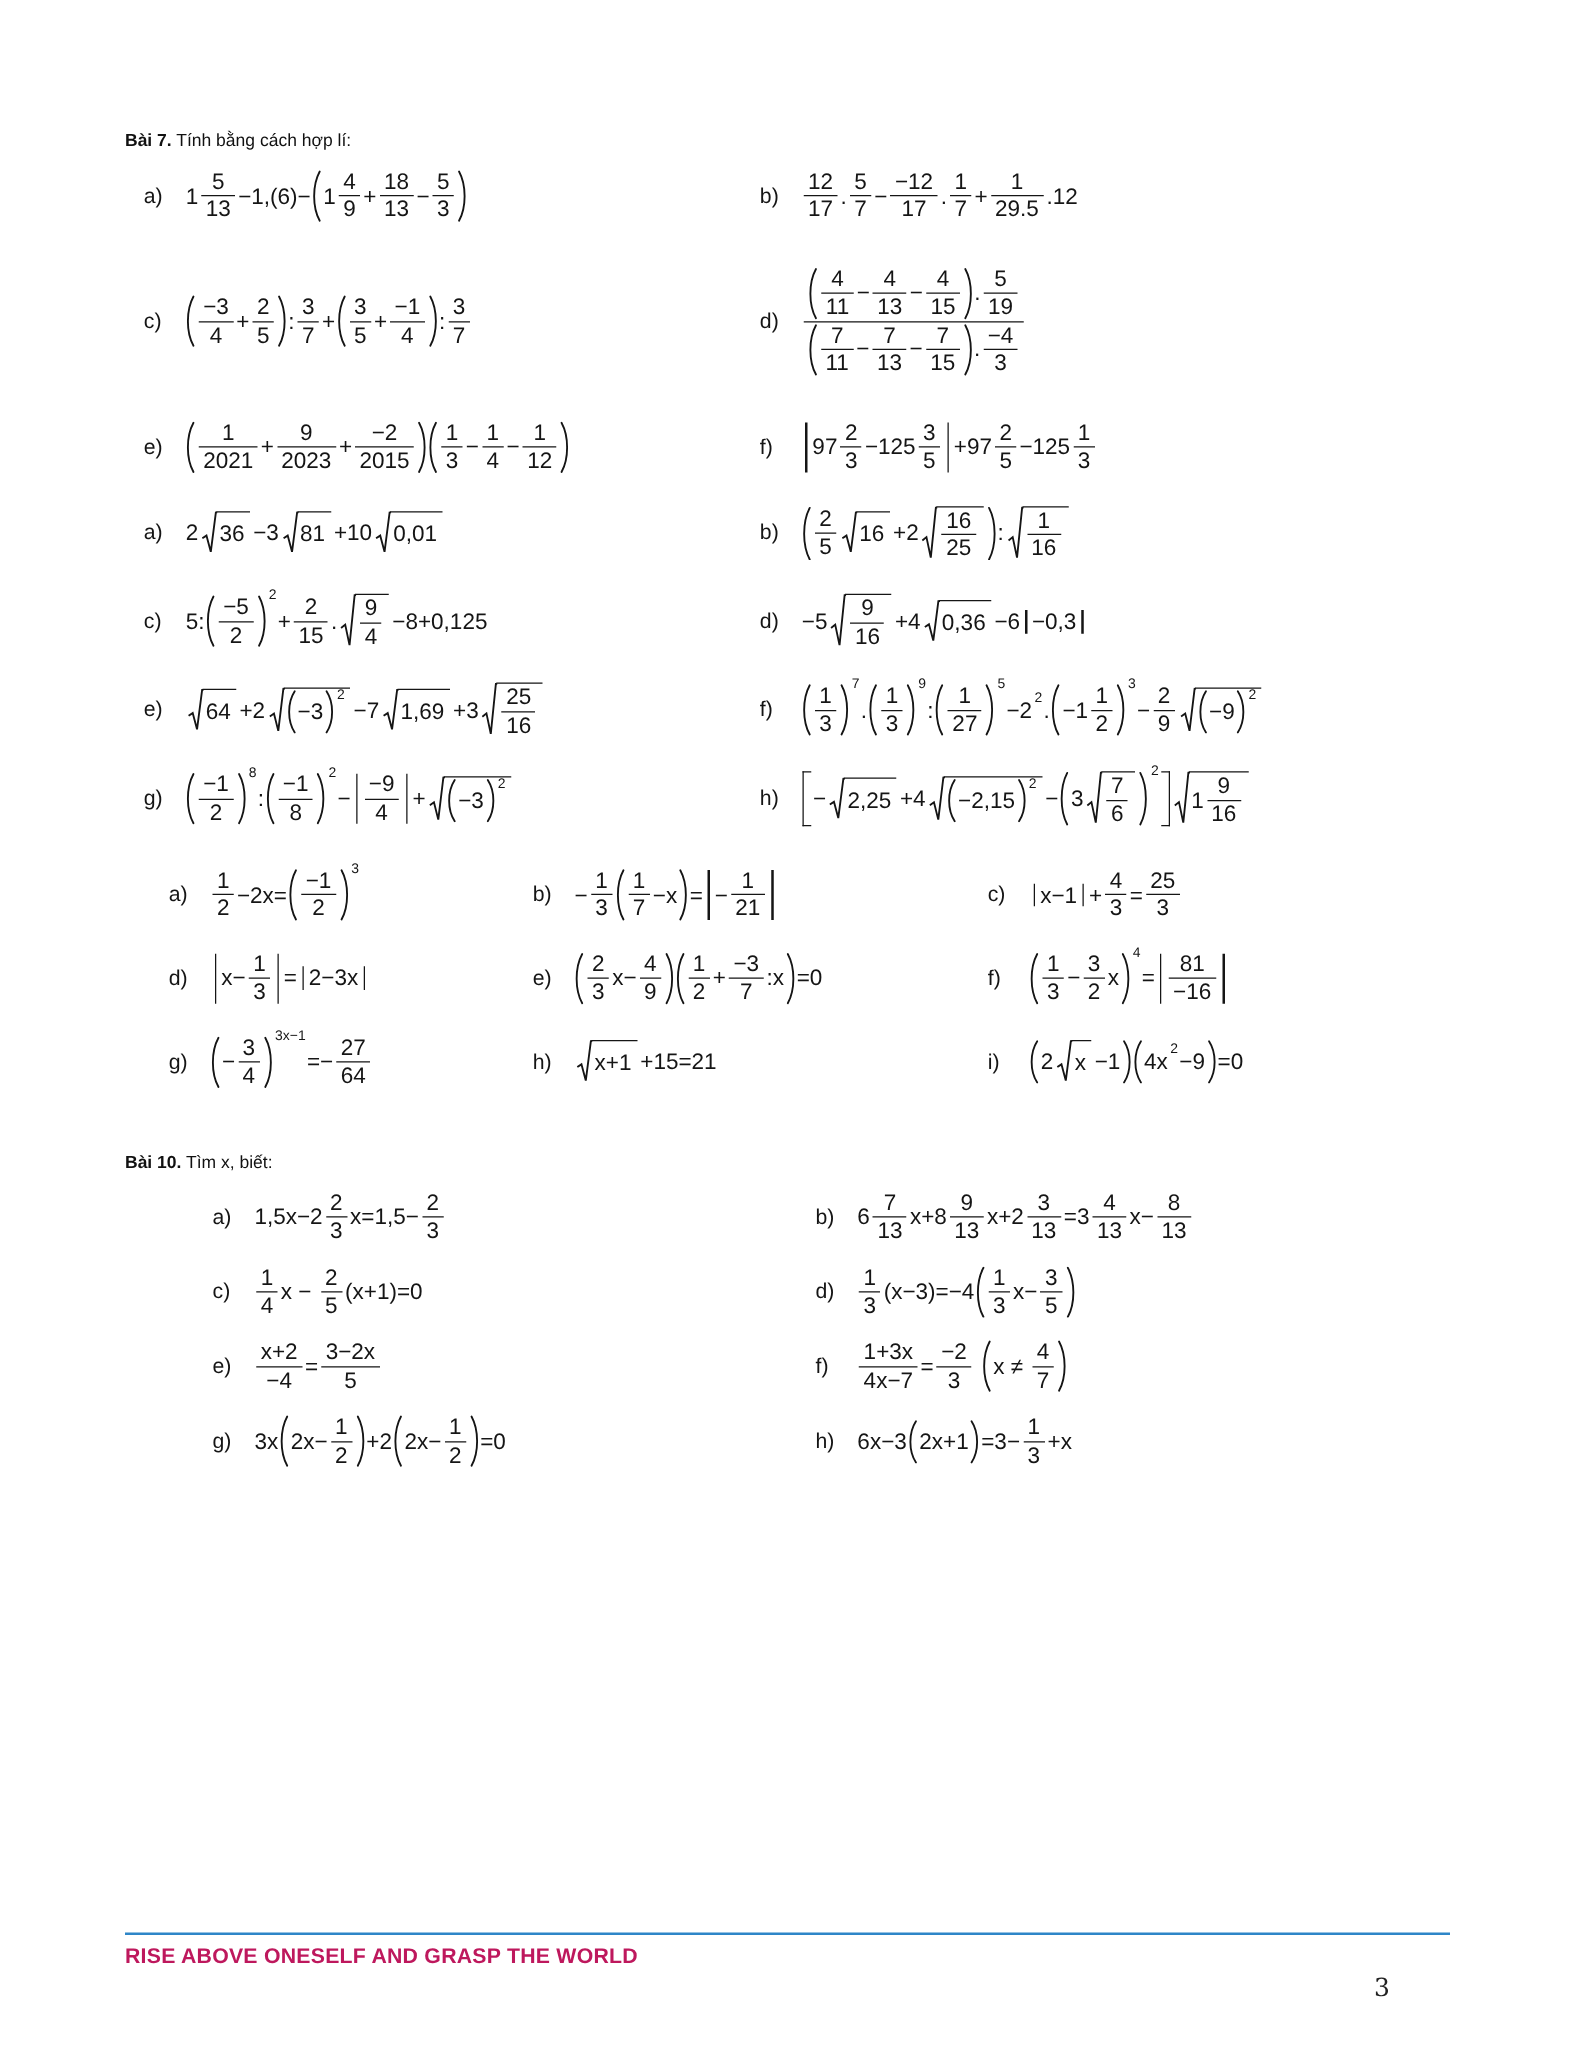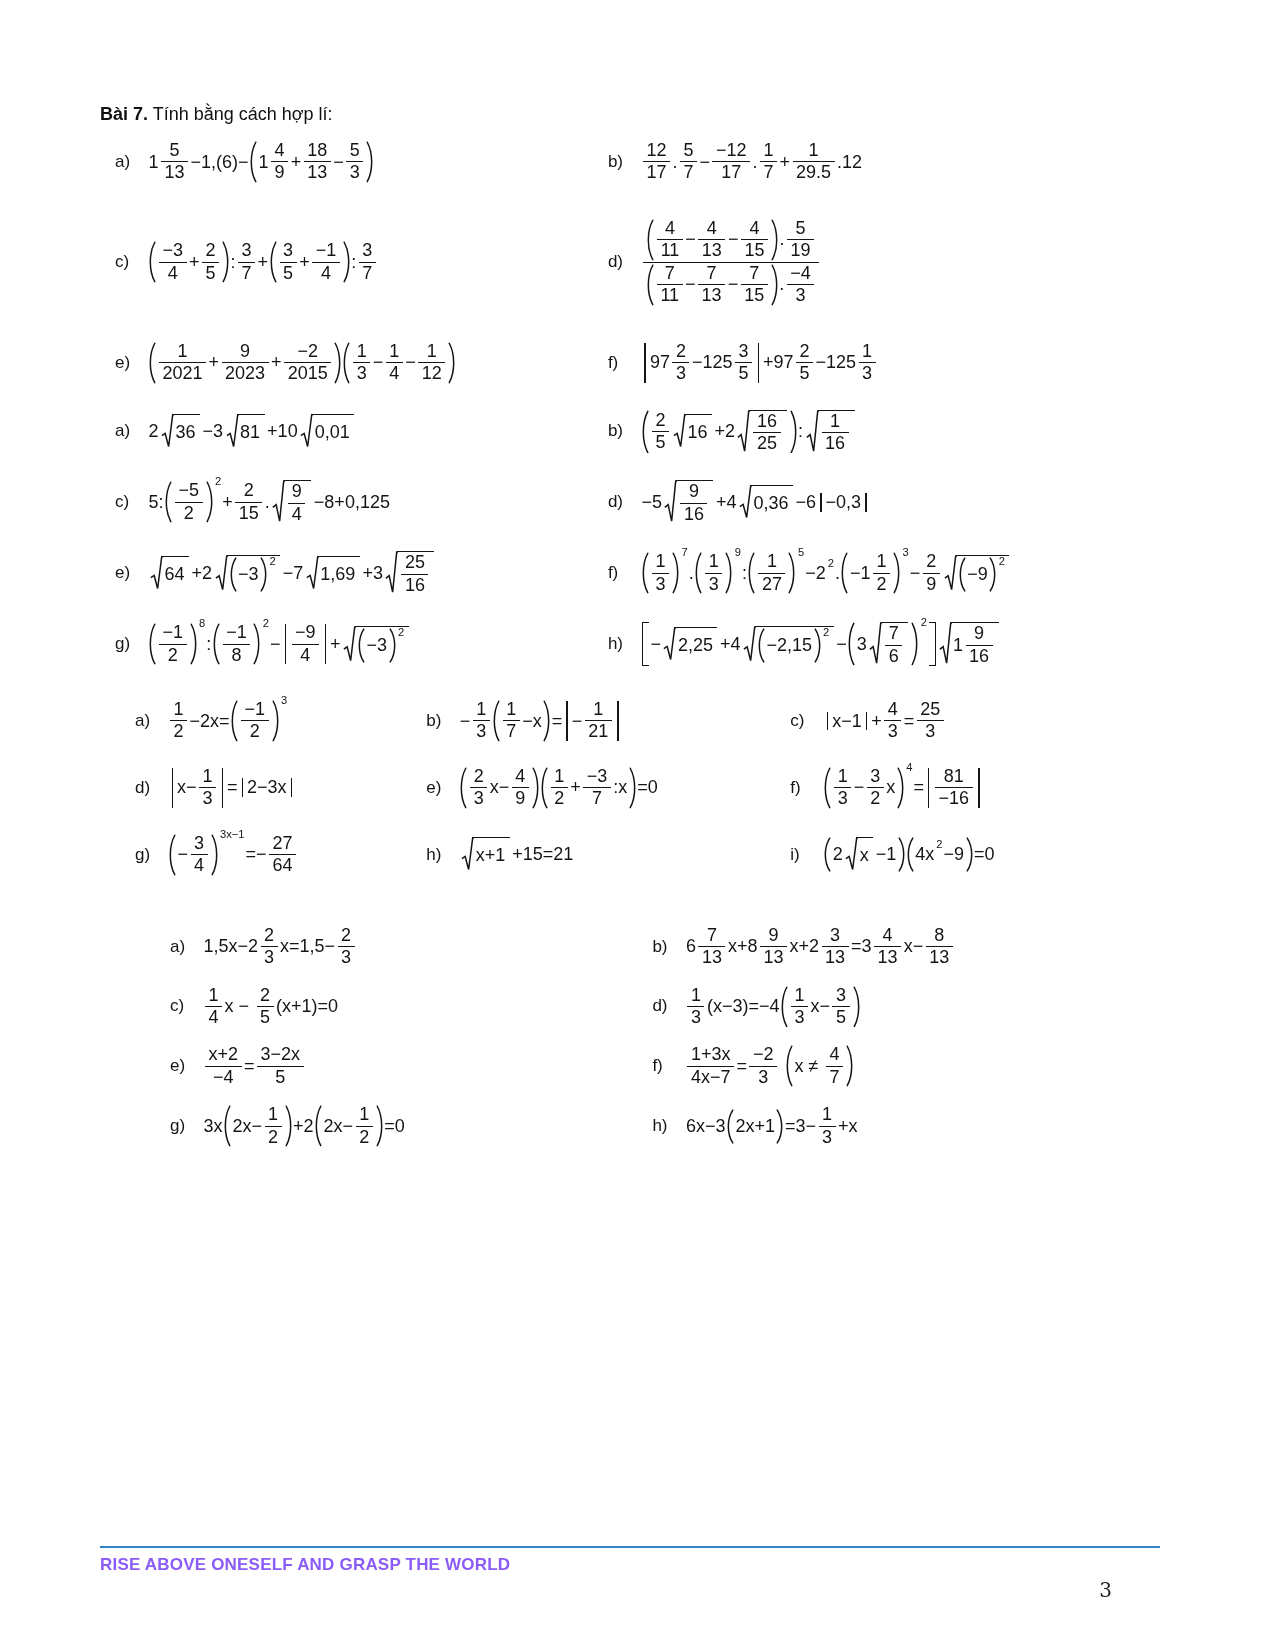--- a/index.html
+++ b/index.html
@@ -7,21 +7,21 @@
   body {
     background:#ffffff;
     font-family:"Liberation Sans", sans-serif;
     color:#151515;
     position:relative;
     overflow:hidden;
   }
   .page { padding:104px 100px 0 100px; }
 
   .problem { margin-bottom:28px; }
-  .problem-title { font-size:18px; margin-bottom:16px; color:#111; }
+  .problem-title { font-size:14px; margin-bottom:16px; color:#111; }
   .problem-title b { font-weight:bold; }
 
   .grid { display:grid; align-items:center; }
   .problem:nth-of-type(1) .grid { grid-template-columns:46.5% 53.5%; row-gap:36px; margin-left:15px; }
   .problem:nth-of-type(1) { margin-bottom:26px; }
   .problem:nth-of-type(2) .grid { grid-template-columns:46.5% 53.5%; row-gap:27px; margin-left:15px; }
   .problem:nth-of-type(2) { margin-bottom:34px; }
   .problem:nth-of-type(3) .grid { grid-template-columns:28% 35% 37%; row-gap:25px; margin-left:35px; }
   .problem:nth-of-type(3) { margin-bottom:50px; }
   .problem:nth-of-type(4) .grid { grid-template-columns:48% 52%; row-gap:18px; margin-left:70px; }
@@ -1627,20 +1627,21 @@
                     <path d="M1.4 1.2 Q6.5 9 6.5 20 Q6.5 31 1.4 38.8" fill="none" stroke="currentColor" stroke-width="1.5" vector-effect="non-scaling-stroke" stroke-linecap="round"></path>
                   </svg>
                 </span>
               </span>
               <span class="mtext">=0</span>
             </span>
           </div>
         </div>
   </section>
       <section class="problem">
+    <div class="problem-title"><b>Bài 10.</b><span> Tìm x, biết:</span></div>
     <div class="grid">
           <div class="item">
             <span class="item-label">a)</span>
             <span class="math">
               <span class="mtext">1,5x−2</span>
               <span class="mfrac">
                 <span class="mrow mnum">
                   <span class="mtext">2</span>
                 </span>
                 <span class="mbar"></span>
@@ -1949,15 +1950,15 @@
               <span class="mtext">+x</span>
             </span>
           </div>
         </div>
   </section>
     </main>
 </div>
 
 <footer class="footer">
   <div class="footer-line" style="border-top-color: rgb(46, 134, 200);"></div>
-  <div class="footer-motto" style="color: #8b5cf6;">RISE ABOVE ONESELF AND GRASP THE WORLD</div>
+  <div class="footer-motto" style="color: #be185d;">RISE ABOVE ONESELF AND GRASP THE WORLD</div>
 </footer>
 <div class="page-number">3</div>
 
 </body></html>

